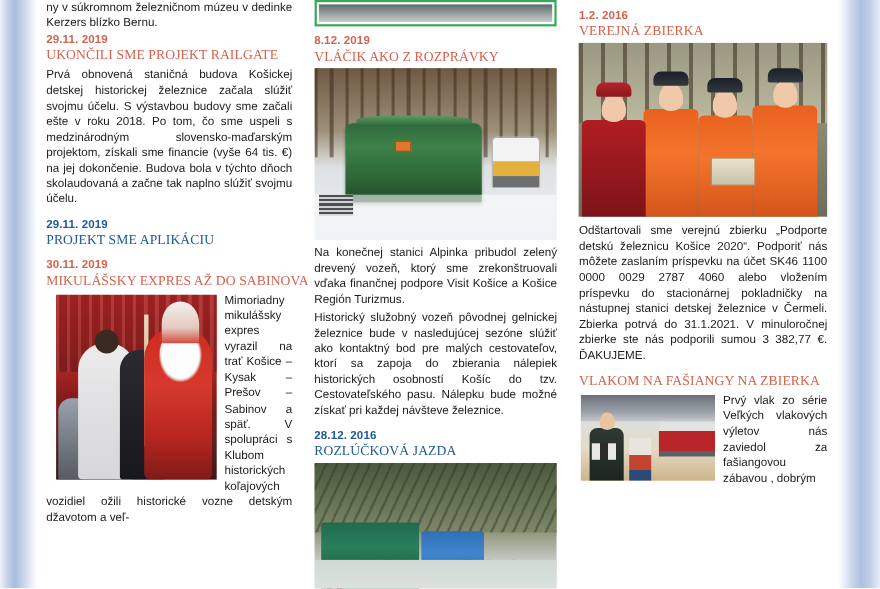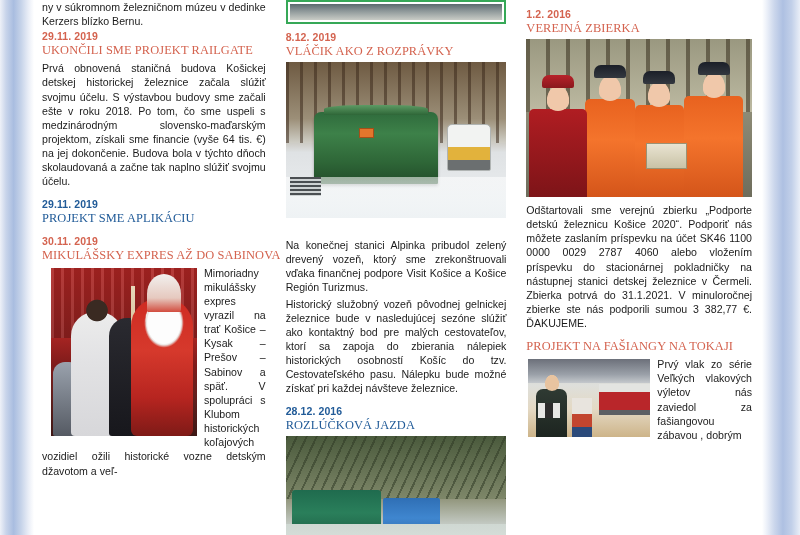--- a/index.html
+++ b/index.html
@@ -365,21 +365,21 @@
         <div class="headline c-red">VLÁČIK AKO Z ROZPRÁVKY</div>
 
         <div class="imgwrap photo ph-wagon">
           <div class="trees"></div>
           <div class="car"></div>
           <div class="bus"></div>
           <div class="snow"></div>
           <div class="bench"></div>
         </div>
 
-        <p class="body" style="margin-top:20px">Na konečnej stanici Alpinka pribudol zelený drevený vozeň, ktorý sme zrekonštruovali vďaka finančnej podpore Visit Košice a Košice Región Turizmus.</p>
+        <p class="body" style="margin-top:5px">Na konečnej stanici Alpinka pribudol zelený drevený vozeň, ktorý sme zrekonštruovali vďaka finančnej podpore Visit Košice a Košice Región Turizmus.</p>
         <p class="body">Historický služobný vozeň pôvodnej gelnickej železnice bude v nasledujúcej sezóne slúžiť ako kontaktný bod pre malých cestovateľov, ktorí sa zapoja do zbierania nálepiek historických osobností Košíc do tzv. Cestovateľského pasu. Nálepku bude možné získať pri každej návšteve železnice.</p>
       </div>
 
       <div class="block">
         <div class="date c-blue">28.12. 2016</div>
         <div class="headline c-blue">ROZLÚČKOVÁ JAZDA</div>
 
         <div class="imgwrap photo ph-loco">
           <div class="hill"></div>
           <div class="coach"></div>
@@ -404,21 +404,21 @@
           <div class="p p3"></div>
           <div class="p p4"></div>
           <div class="p p1"></div>
           <div class="box"></div>
         </div>
 
         <p class="body" style="margin-top:6px">Odštartovali sme verejnú zbierku „Podporte detskú železnicu Košice 2020“. Podporiť nás môžete  zaslaním príspevku na účet SK46 1100 0000 0029 2787 4060 alebo vložením príspevku do stacionárnej pokladničky na nástupnej stanici detskej železnice v Čermeli. Zbierka potrvá do 31.1.2021. V minuloročnej zbierke ste nás podporili sumou 3 382,77 €. ĎAKUJEME.</p>
       </div>
 
       <div class="block clearfix">
-        <div class="headline c-red">PROJEKT NA FAŠIANGY NA TOKAJI</div>
+        <div class="headline c-red">VLAKOM NA FAŠIANGY NA ZBIERKA</div>
 
         <div class="photo ph-tokaj">
           <div class="roof"></div>
           <div class="train"></div>
           <div class="folk"></div>
           <div class="mus"></div>
           <div class="acc"></div>
         </div>
 
         <p class="body">Prvý vlak zo série Veľkých vlakových výletov nás zaviedol za fašiangovou zábavou , dobrým</p>

